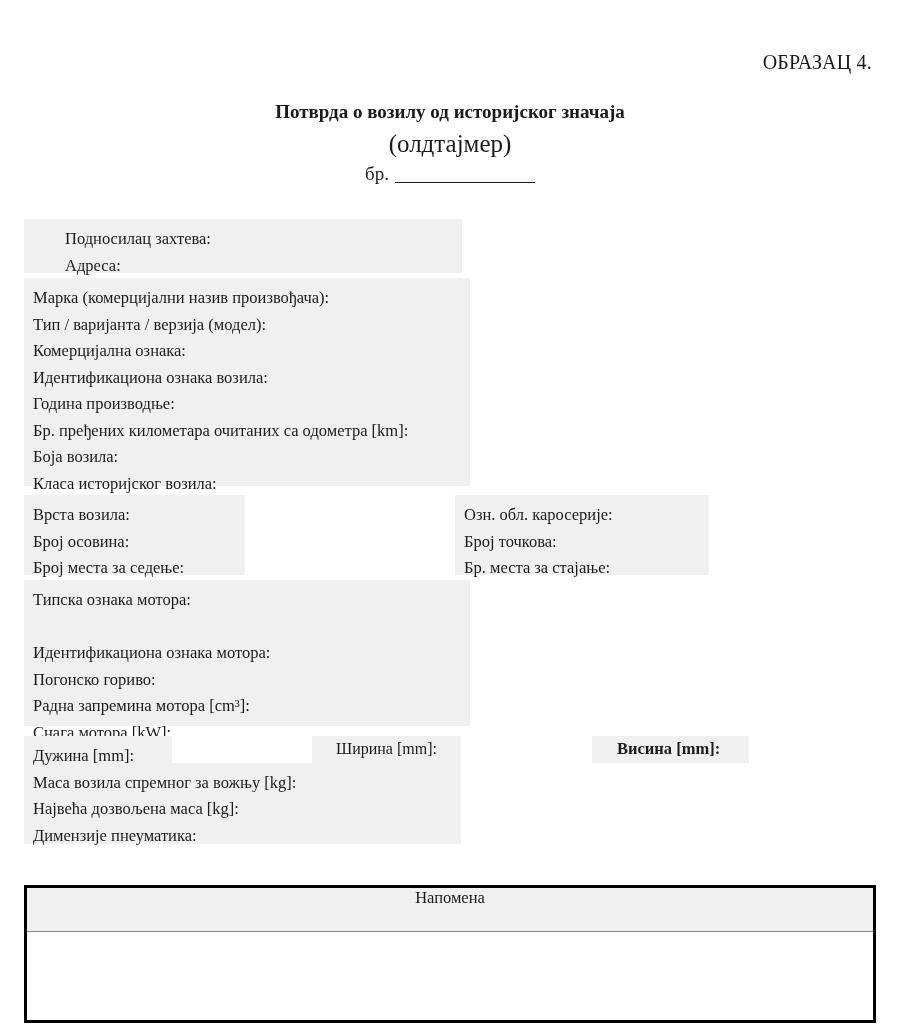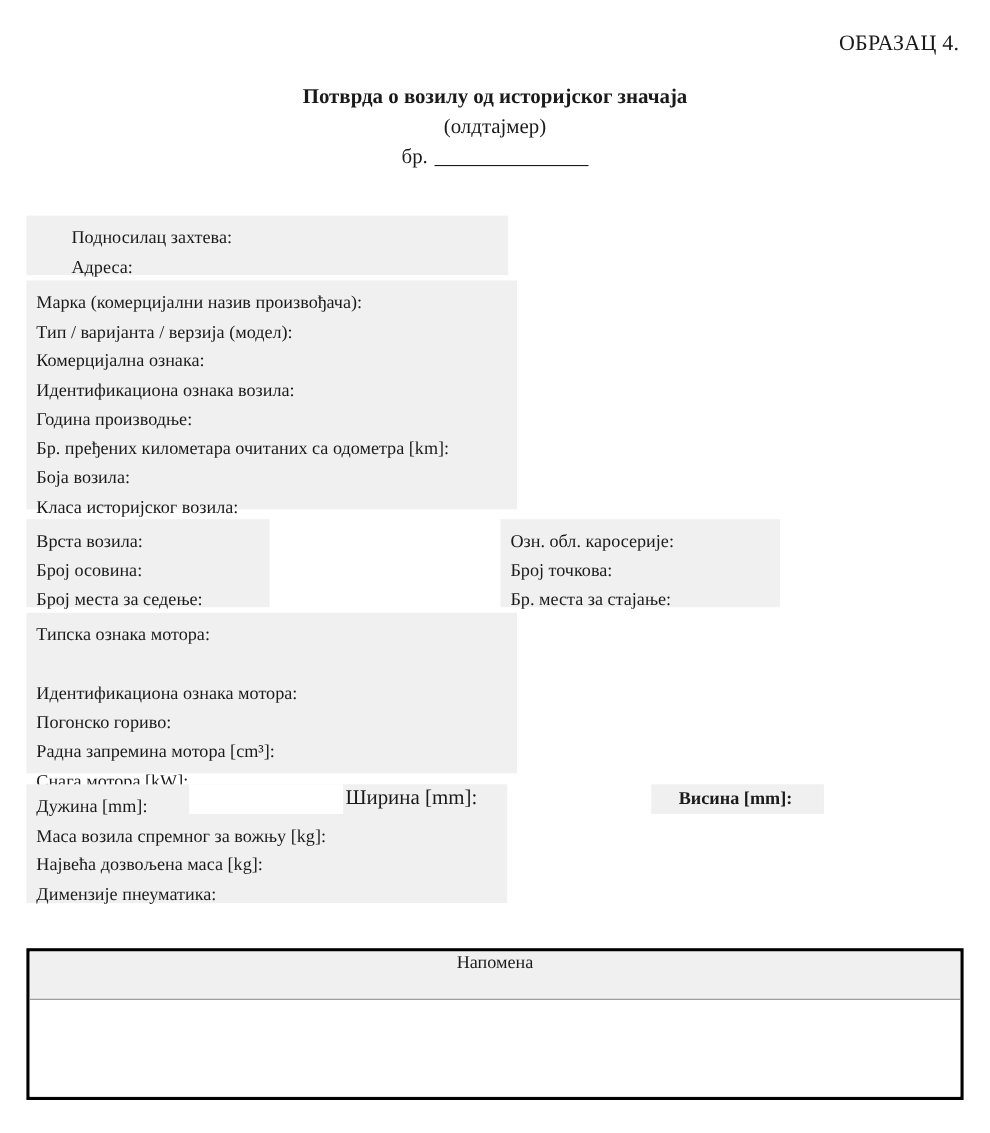--- a/index.html
+++ b/index.html
@@ -11,20 +11,21 @@
     width: 900px;
     height: 1030px;
     position: relative;
     font-family: "Liberation Serif", "DejaVu Serif", serif;
     color: #1a1a1a;
     overflow: hidden;
   }
   .page {
     position: absolute;
     inset: 0;
+    margin-top: 23px;
   }
 
   
   .form-no {
     position: absolute;
     top: 28px;
     right: 28px;
     font-size: 20px;
     letter-spacing: 0.2px;
     white-space: nowrap;
@@ -37,21 +38,21 @@
     left: 0;
     width: 900px;
     text-align: center;
     line-height: 1.42;
   }
   .title-line {
     font-size: 19px;
     font-weight: bold;
   }
   .title-sub {
-    font-size: 19px;
+    font-size: 25px;
   }
   .title-no {
     font-size: 19px;
   }
   .title-no .rule {
     display: inline-block;
     width: 140px;
     border-bottom: 1.4px solid #1a1a1a;
     vertical-align: -3px;
     margin-left: 6px;
@@ -105,23 +106,23 @@
     width: 157px;
     height: 27px;
   }
   #blk-height .row {
     padding-left: 25px;
     font-weight: bold;
   }
 
   .dim-label-width {
     position: absolute;
-    left: 290px;
+    left: 312px;
     top: 0;
-    font-size: 19px;
+    font-size: 16px;
     line-height: 26.5px;
     white-space: nowrap;
   }
 
   
   .note-table {
     position: absolute;
     left: 24px;
     top: 862px;
     width: 852px;

